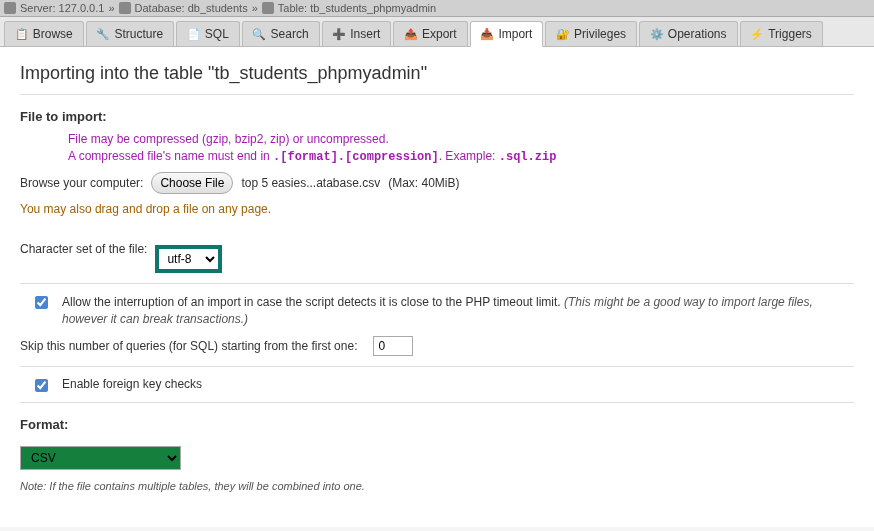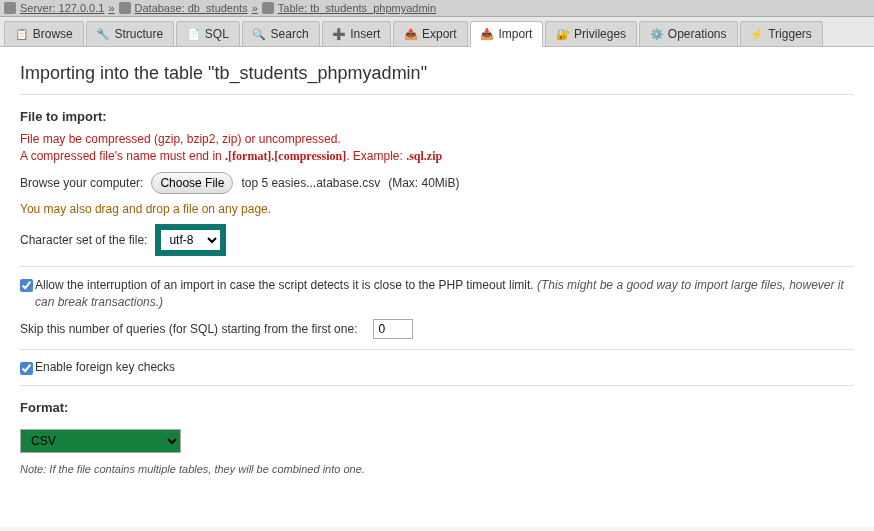--- a/index.html
+++ b/index.html
@@ -9,21 +9,21 @@
     .top-bar {
       background: #d0d0d0;
       padding: 2px 4px;
       font-size: 11px;
       display: flex;
       align-items: center;
       gap: 4px;
       border-bottom: 1px solid #aaa;
     }
     .top-bar-icon { width: 12px; height: 12px; display: inline-block; background: #888; border-radius: 2px; }
-    .top-bar span { color: #555; text-decoration: underline; }
+    .top-bar span { color: #555; }
 
     
     .tabs {
       display: flex;
       background: #e8e8e8;
       border-bottom: 1px solid #bbb;
       padding-top: 4px;
       padding-left: 4px;
       gap: 2px;
     }
@@ -69,27 +69,28 @@
     }
 
     .section-label {
       font-weight: bold;
       font-size: 13px;
       margin-bottom: 8px;
       margin-top: 14px;
     }
 
     .info-text {
-      color: #b91c1c;
+      color: #a21caf;
       font-size: 12px;
       margin-bottom: 3px;
+      margin-left: 48px;
     }
 
     .info-text .format-example {
-      font-family: Liberation Serif, serif;
+      font-family: Liberation Mono, monospace;
       font-weight: bold;
     }
 
     .browse-row {
       display: flex;
       align-items: center;
       gap: 8px;
       margin: 8px 0;
       font-size: 12px;
     }
@@ -113,30 +114,31 @@
       display: flex;
       align-items: center;
       gap: 8px;
       margin-top: 8px;
       font-size: 12px;
     }
 
     .charset-select {
       padding: 2px 4px;
       font-size: 12px;
-      border: 6px solid #0f766e;
+      border: 4px solid #0f766e;
       background: #fff;
+      margin-top: 21px;
     }
 
     
     .checkbox-row {
       display: flex;
       align-items: flex-start;
-      gap: 2px;
-      margin: 8px 0;
+      gap: 14px;
+      margin: 8px 15px;
       font-size: 12px;
     }
 
     .checkbox-row input[type="checkbox"] {
       margin-top: 2px;
       accent-color: #4a86cf;
     }
 
     .checkbox-label {
       line-height: 1.4;

